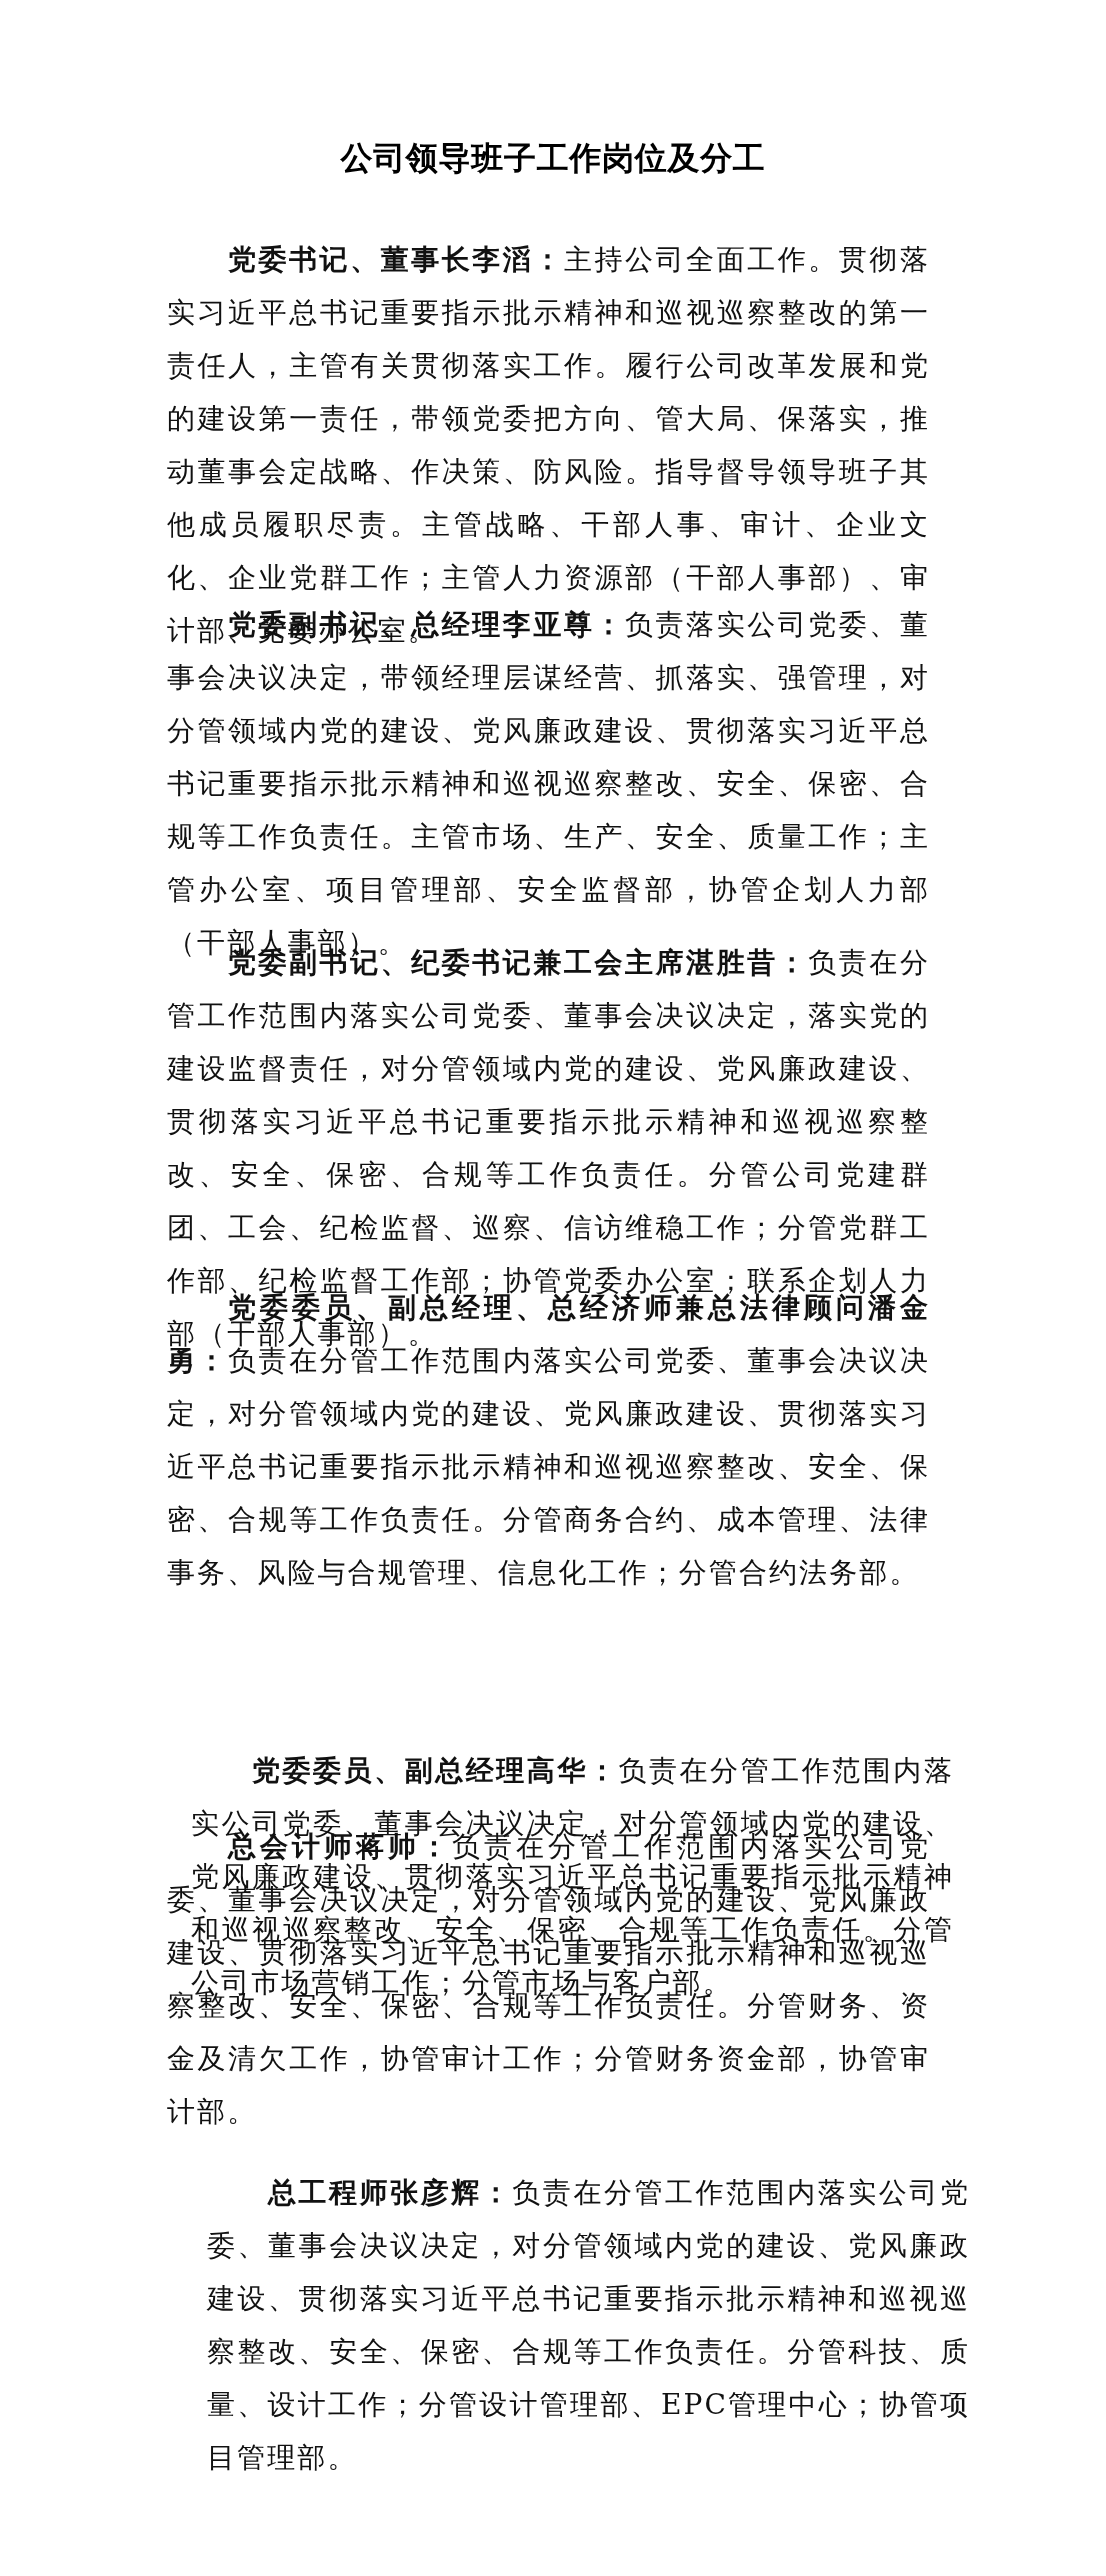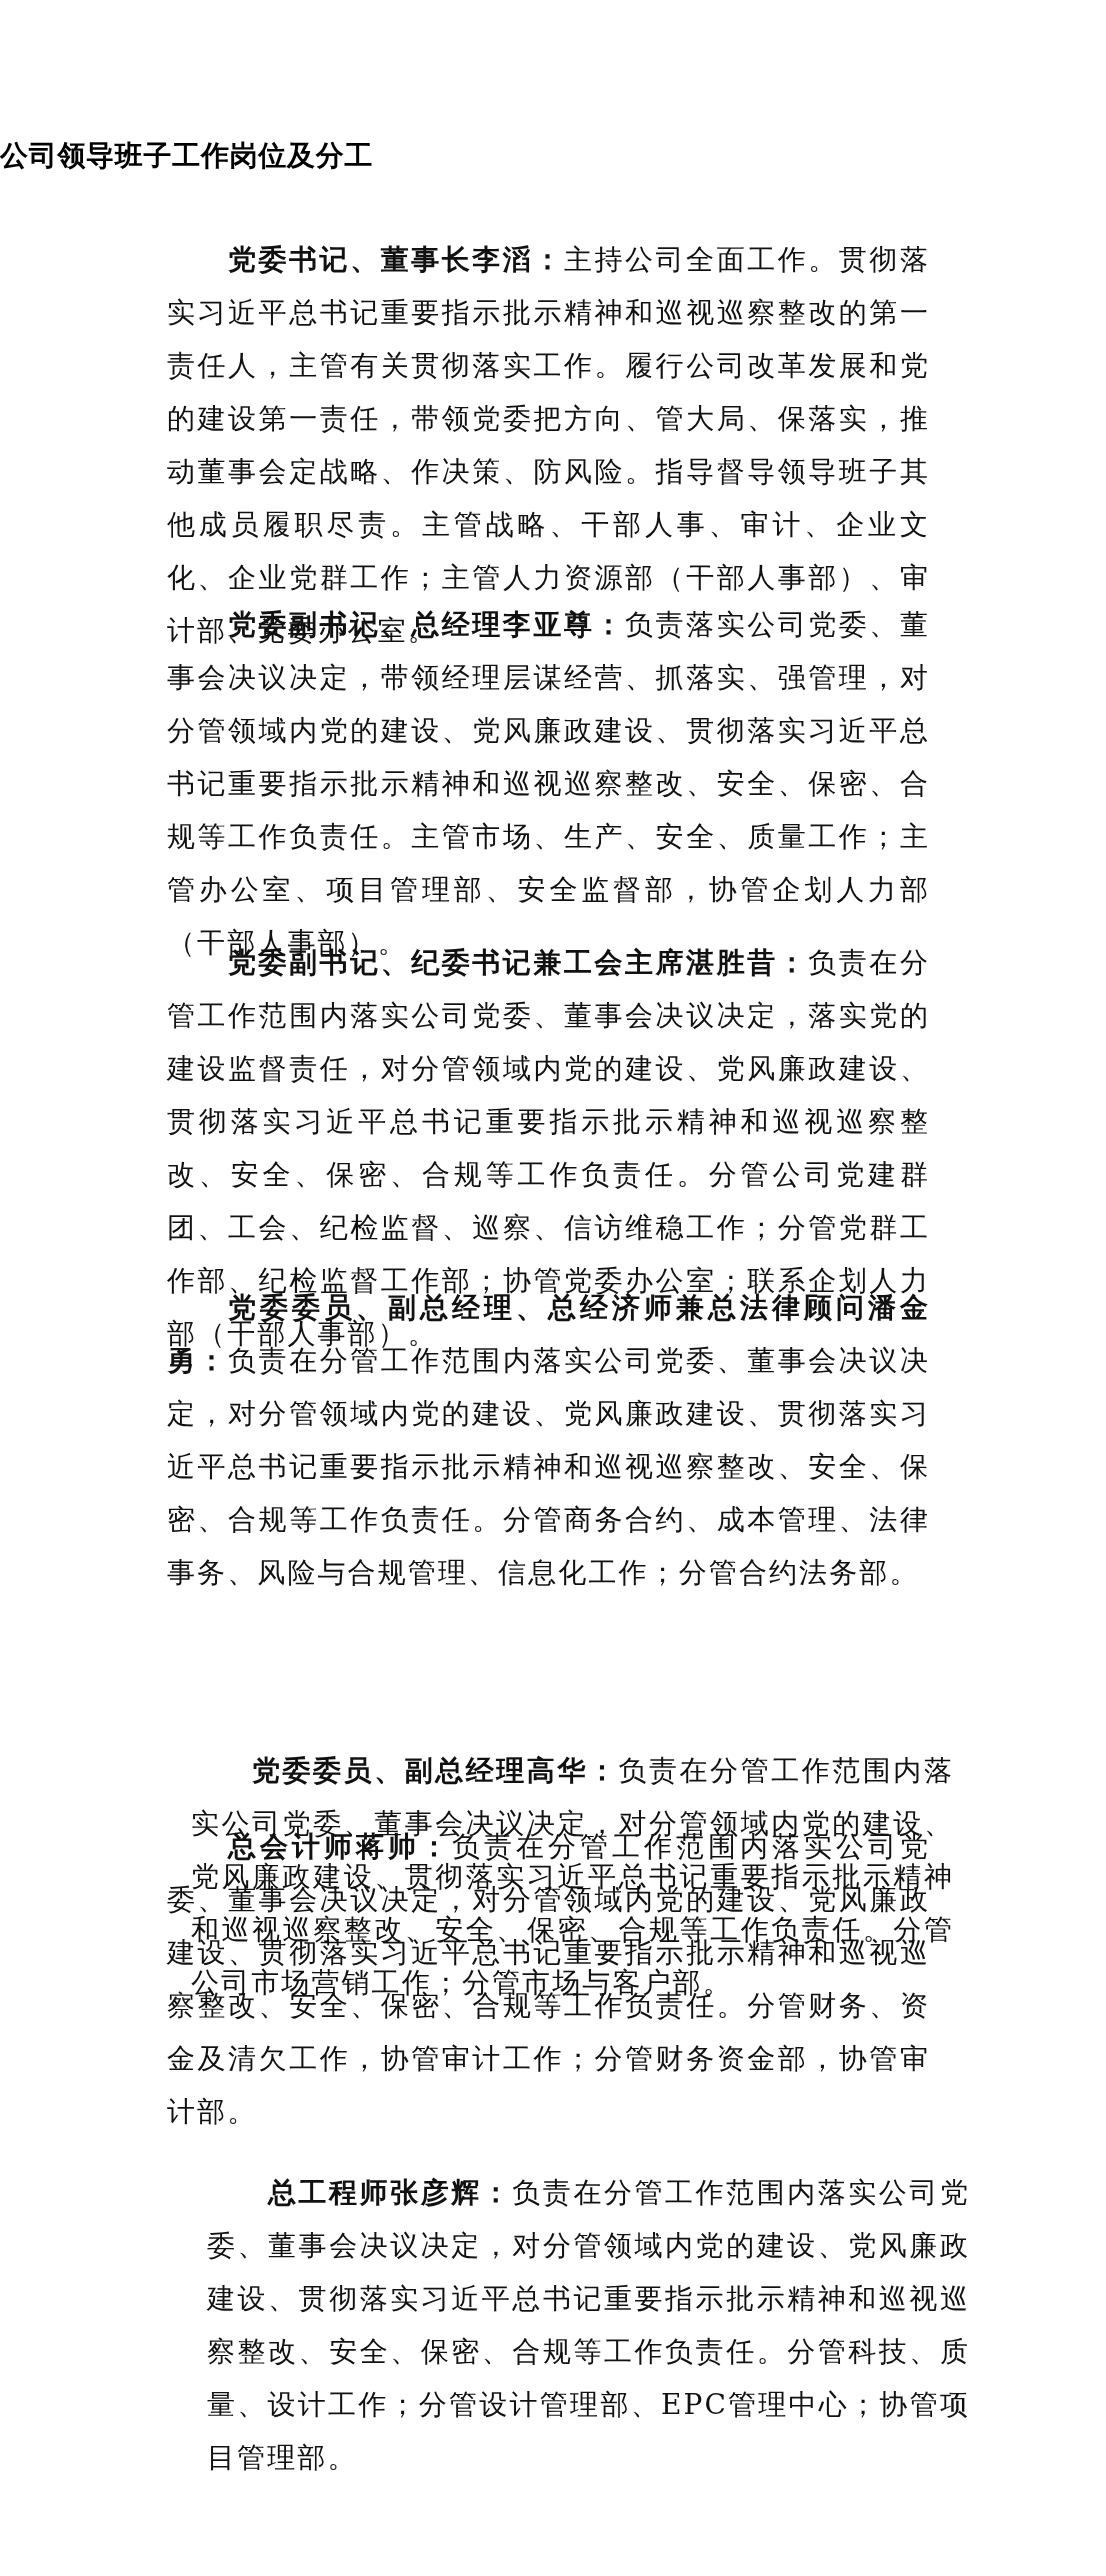--- a/index.html
+++ b/index.html
@@ -1,20 +1,20 @@
 <!DOCTYPE html>
 <html style="font-size:11px"><head>
 <meta charset="utf-8">
 <style>
   html, body { margin: 0; padding: 0; background: #ffffff; }
   body { width: 1106px; height: 2576px; position: relative; overflow: hidden;
          font-family: "DejaVu Serif", "Liberation Serif", serif; color: #111111; }
-  .title { position: absolute; top: 137px; left: 0; width: 1106px; 
+  .title { position: absolute; top: 137px; left: 0; width: 1106px; text-align: center;
            font-family: "DejaVu Sans", "Liberation Sans", sans-serif; font-weight: bold;
-           font-size: 28px; letter-spacing: 0.7px; color: #000; }
+           font-size: 32px; letter-spacing: 0.7px; color: #000; }
   .body { position: absolute; left: 167px; width: 763px; }
   .para { position: absolute; left: 0; width: 763px; font-size: 28px; line-height: 53px;
           text-indent: 61px; text-align: justify; letter-spacing: 2.1px; margin: 0; }
   .lead { font-weight: bold; font-family: "DejaVu Sans", "Liberation Sans", sans-serif; }
 </style>
 </head>
 <body>
 
 <div class="title">公司领导班子工作岗位及分工</div>
 

